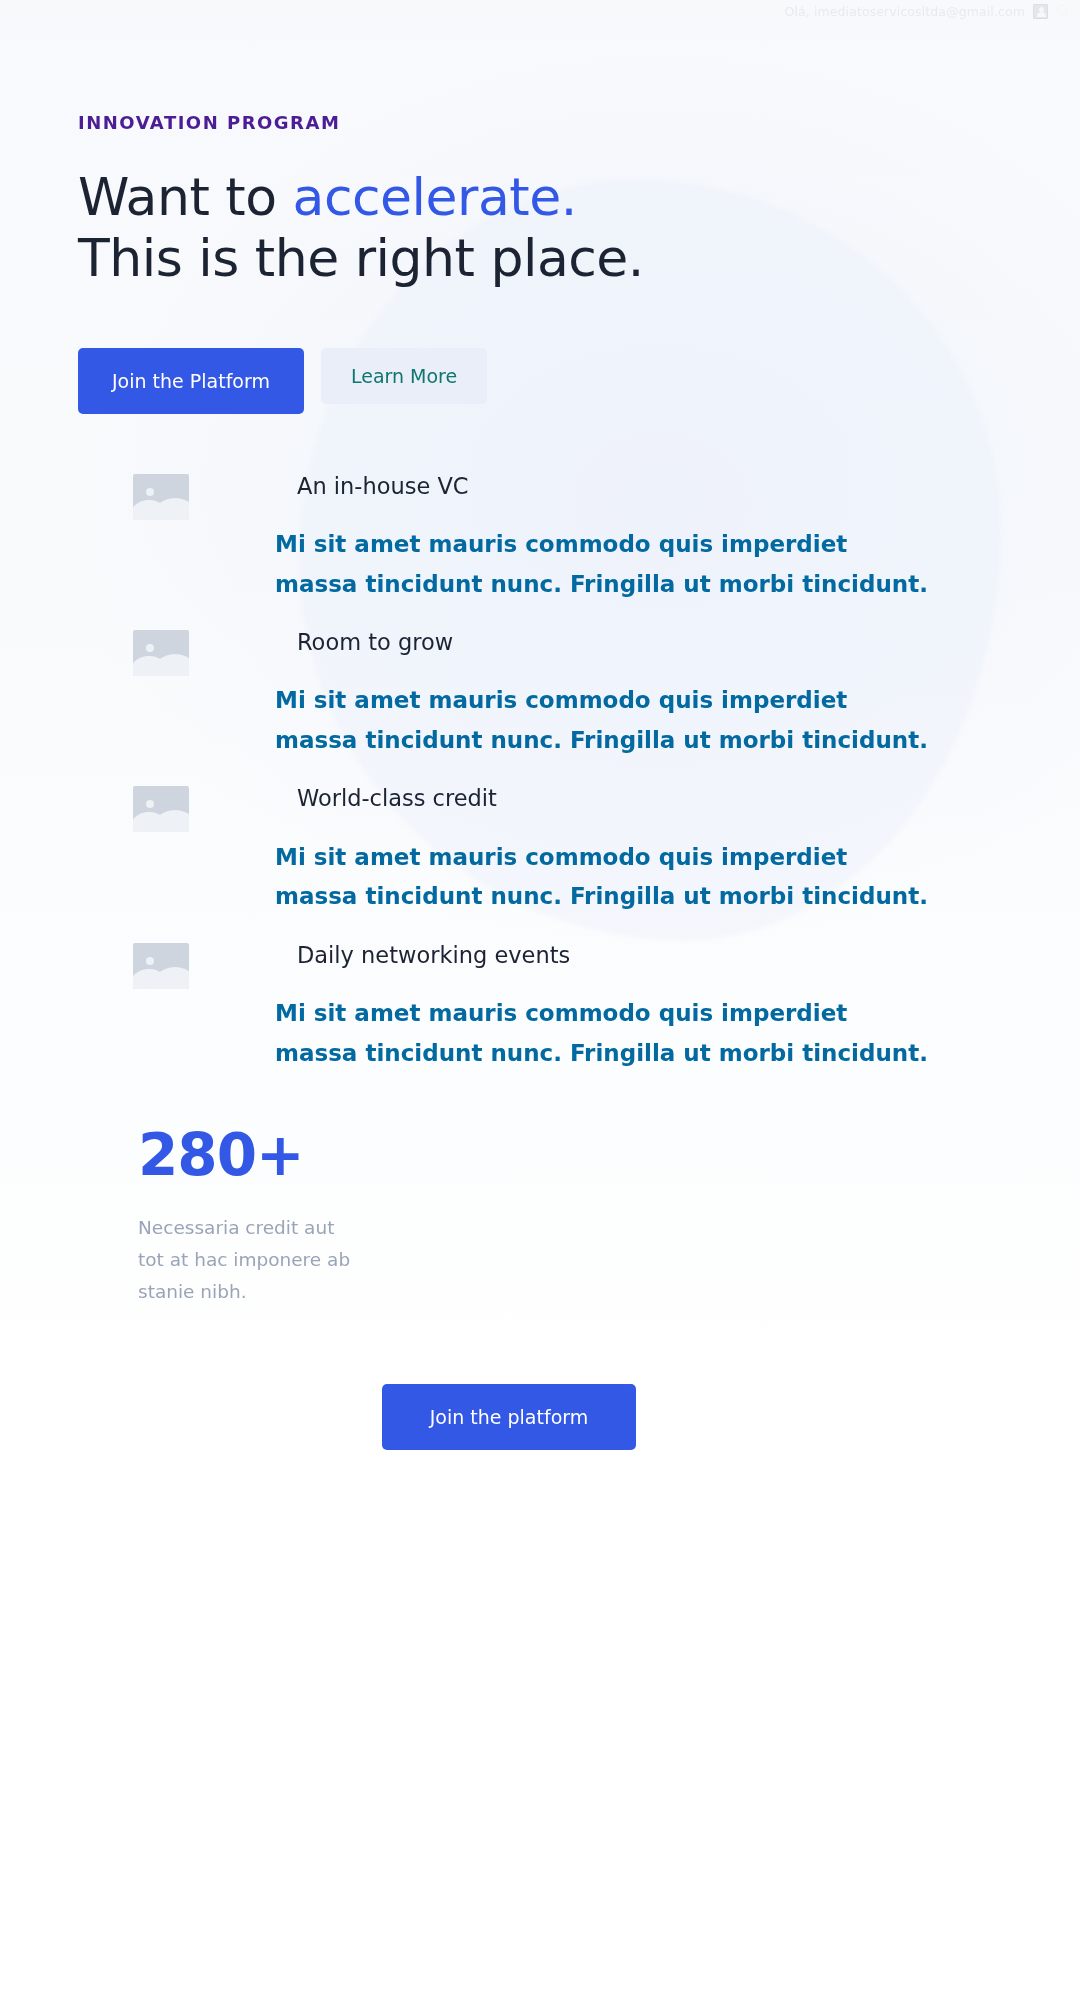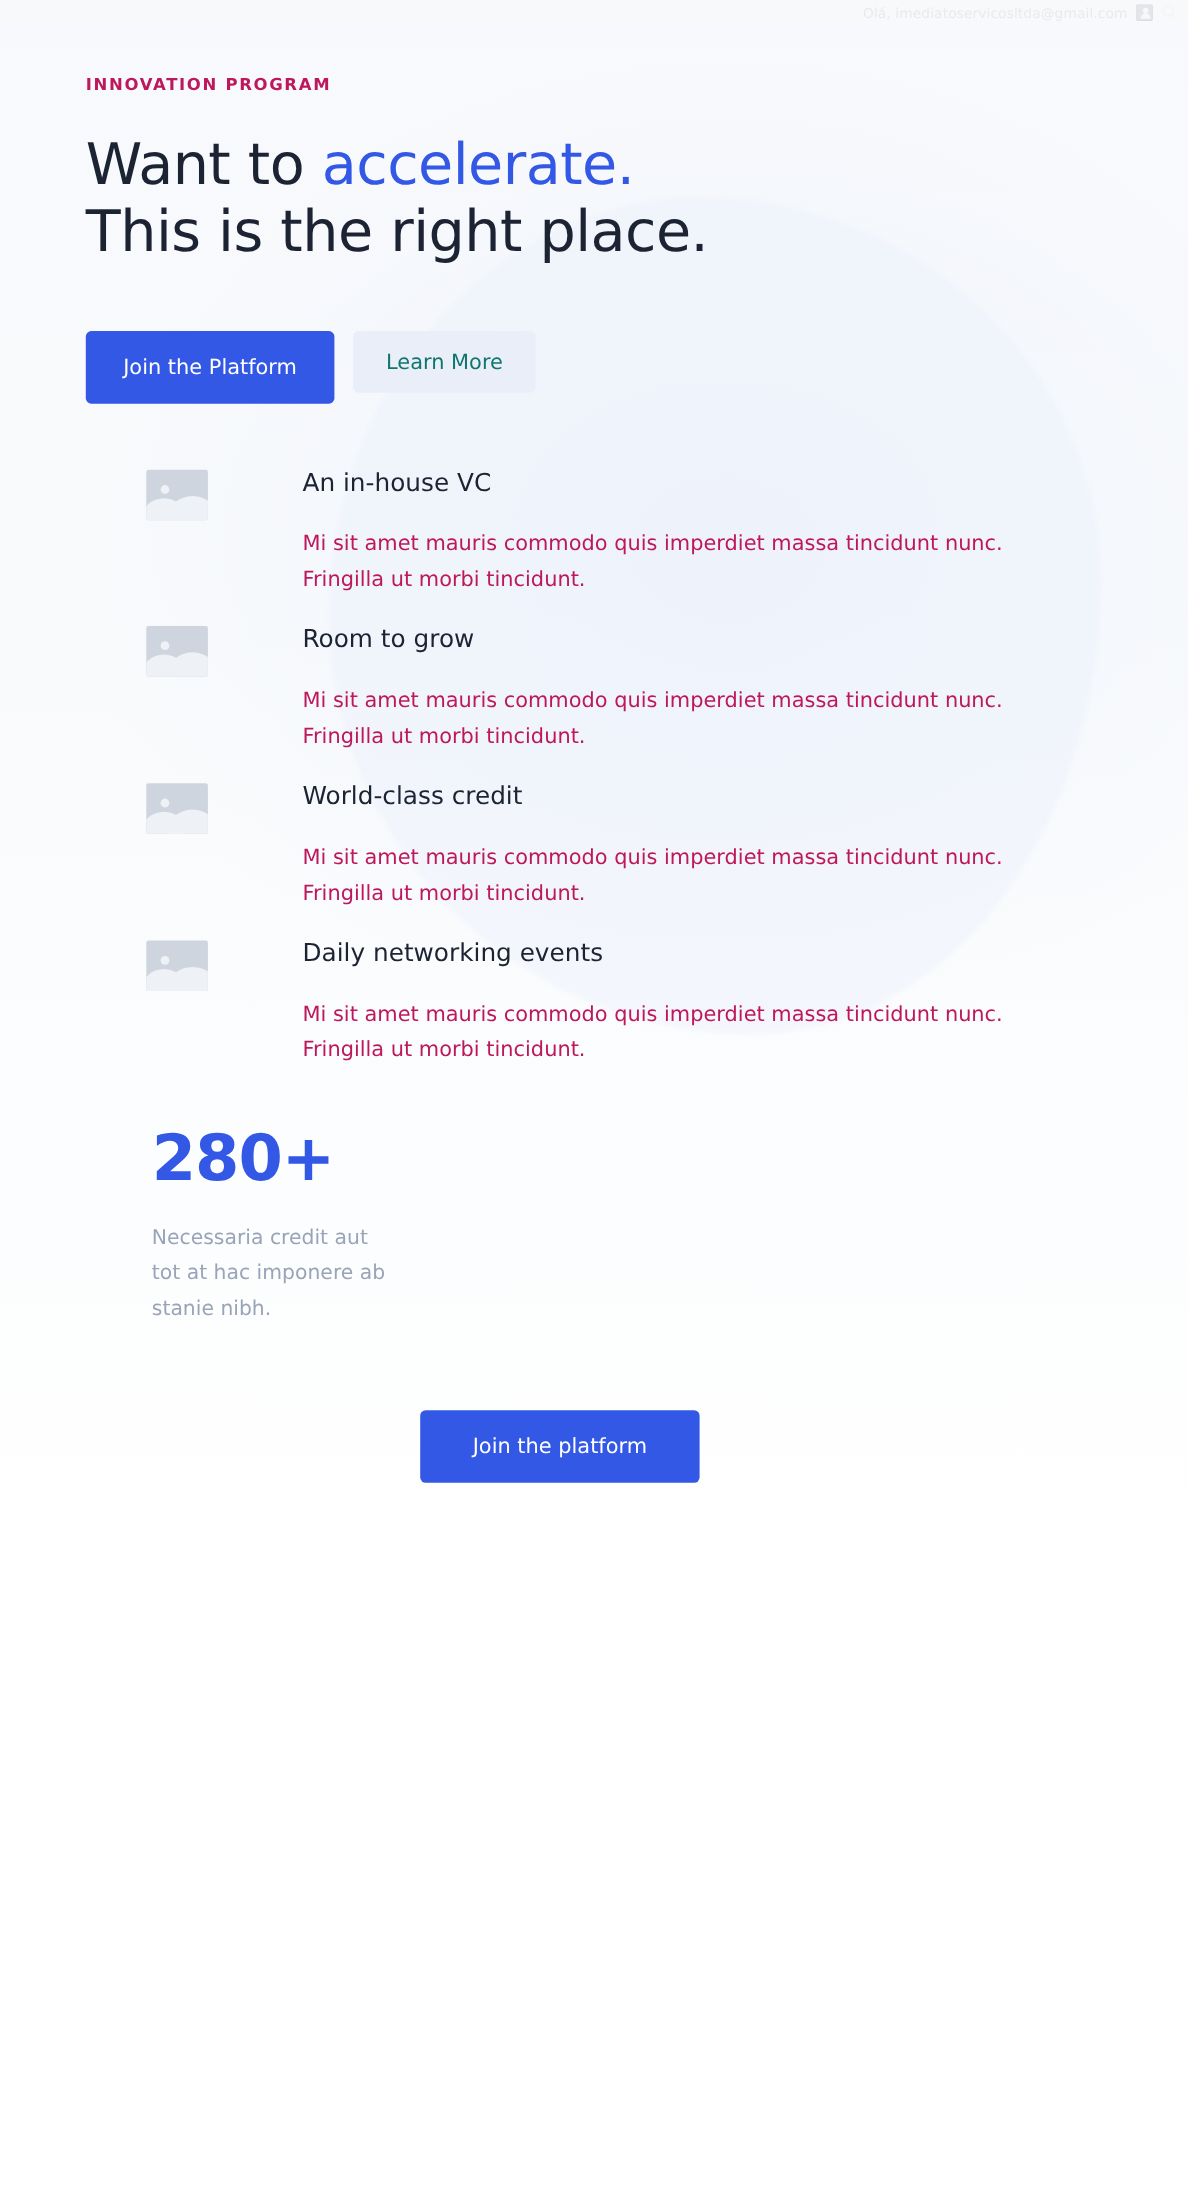--- a/index.html
+++ b/index.html
@@ -112,25 +112,25 @@
 
   .content {
     position: relative;
     z-index: 2;
     padding-left: 78px;
     padding-right: 60px;
   }
 
   
   .eyebrow {
-    margin-top: 68px;
-    font-size: 15px;
+    margin-top: 112px;
+    font-size: 18px;
     letter-spacing: 1.5px;
     font-weight: 600;
-    color: #be185d;
+    color: #4c1d95;
     text-transform: uppercase;
   }
 
   
   .headline {
     margin-top: 34px;
     font-size: 52px;
     line-height: 1.18;
     font-weight: 400;
     color: #1c2333;
@@ -225,27 +225,29 @@
   }
   .feature-body {
     padding-left: 86px;
     padding-top: 2px;
   }
   .feature-title {
     font-size: 22.5px;
     color: #1c2333;
     font-weight: 400;
     line-height: 1.3;
+    margin-left: 22px;
   }
   .feature-desc {
     margin-top: 24px;
-    font-size: 19px;
+    font-size: 23px;
     line-height: 1.72;
-    color: #be185d;
+    color: #0369a1;
     max-width: 660px;
+    font-weight: bold;
   }
 
   
   .stats {
     margin-top: 52px;
     display: flex;
     padding-left: 60px;
     gap: 0;
   }
   .stat { width: 296px; }

